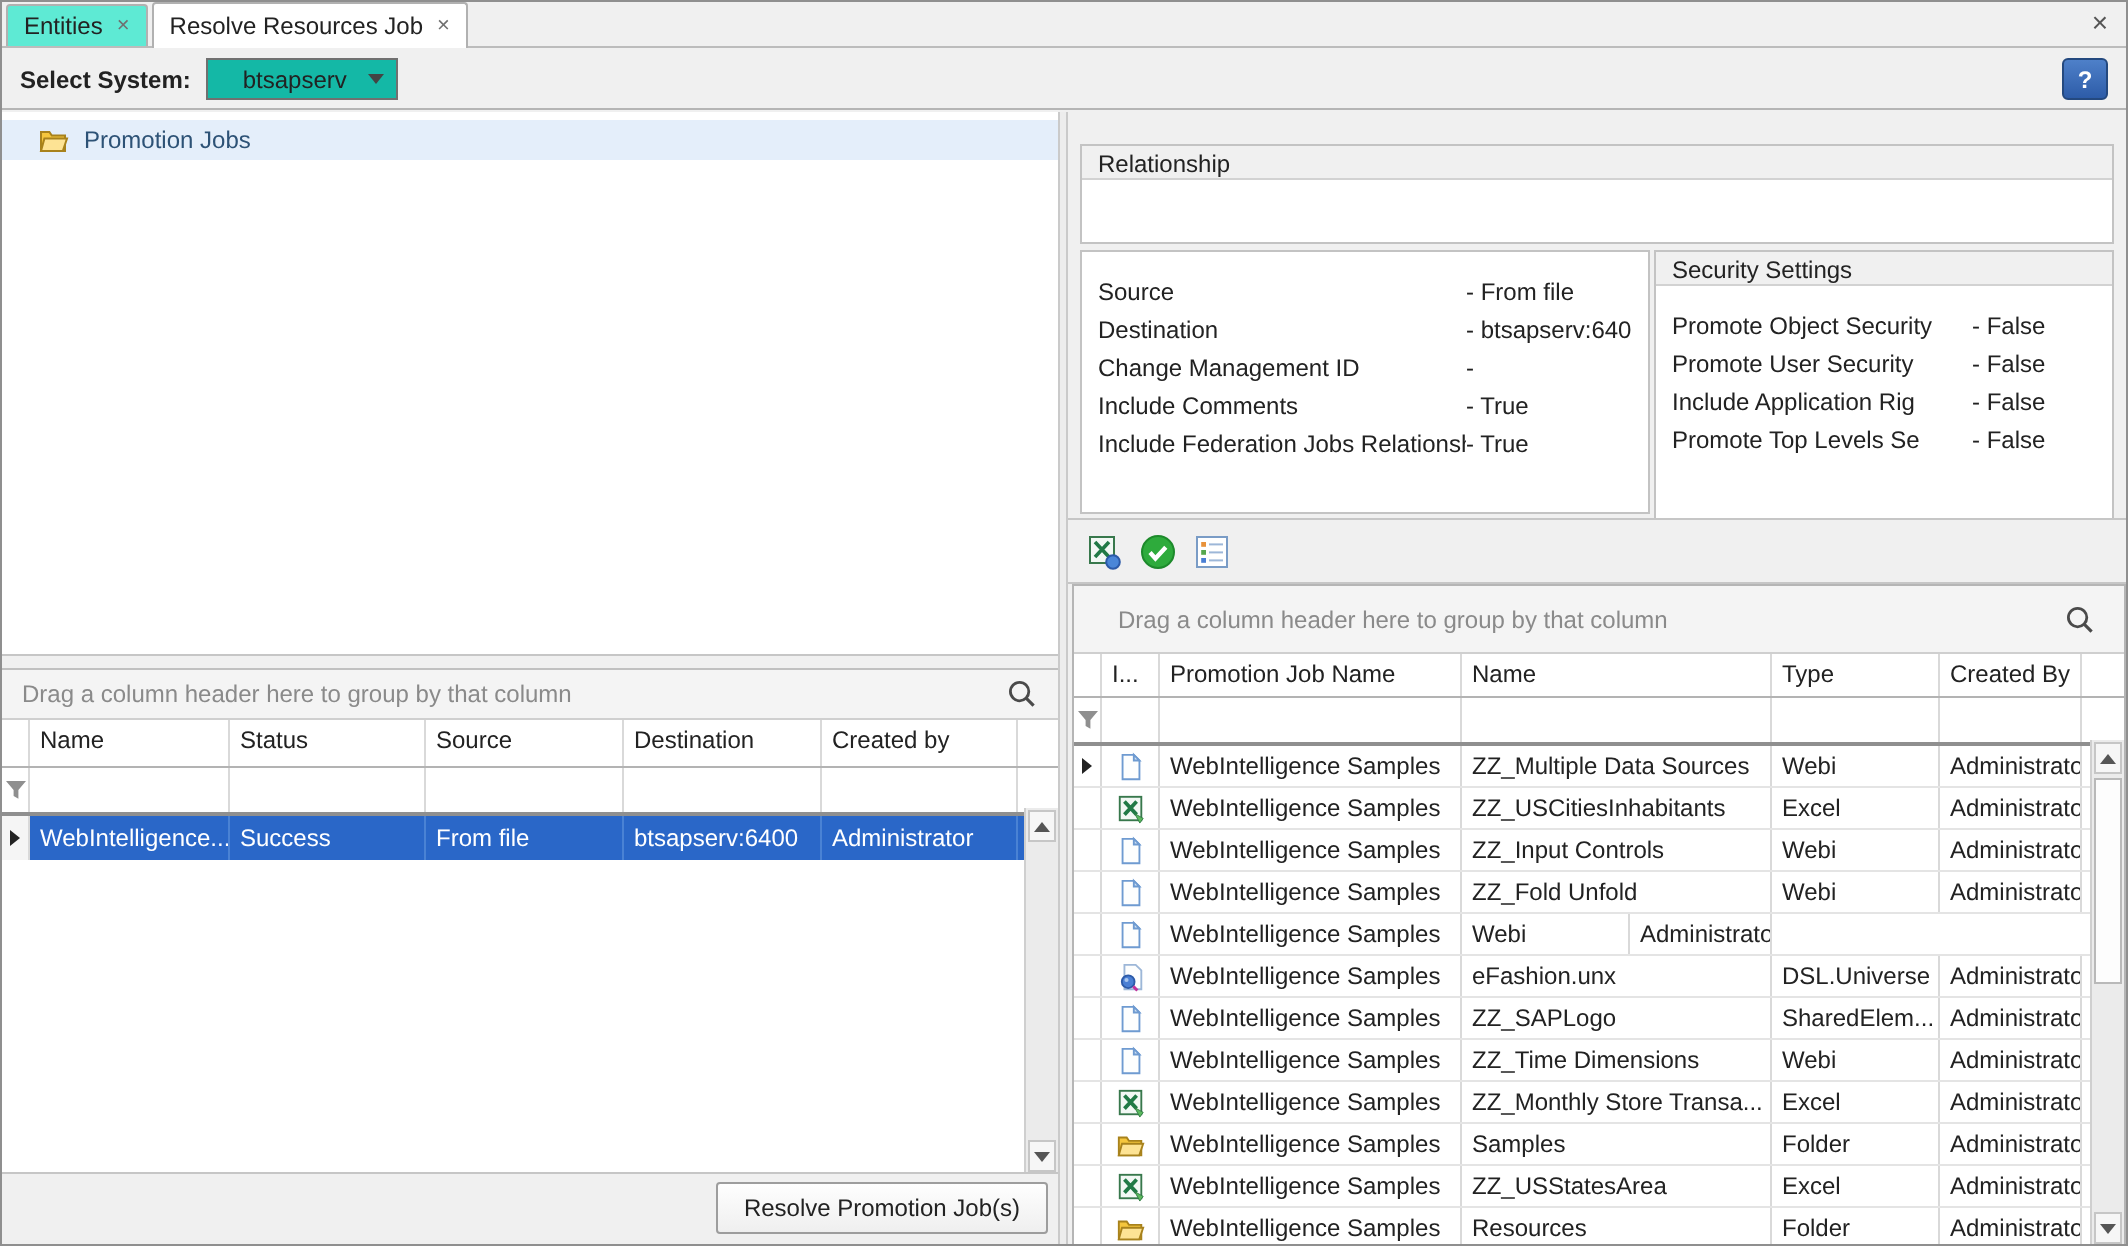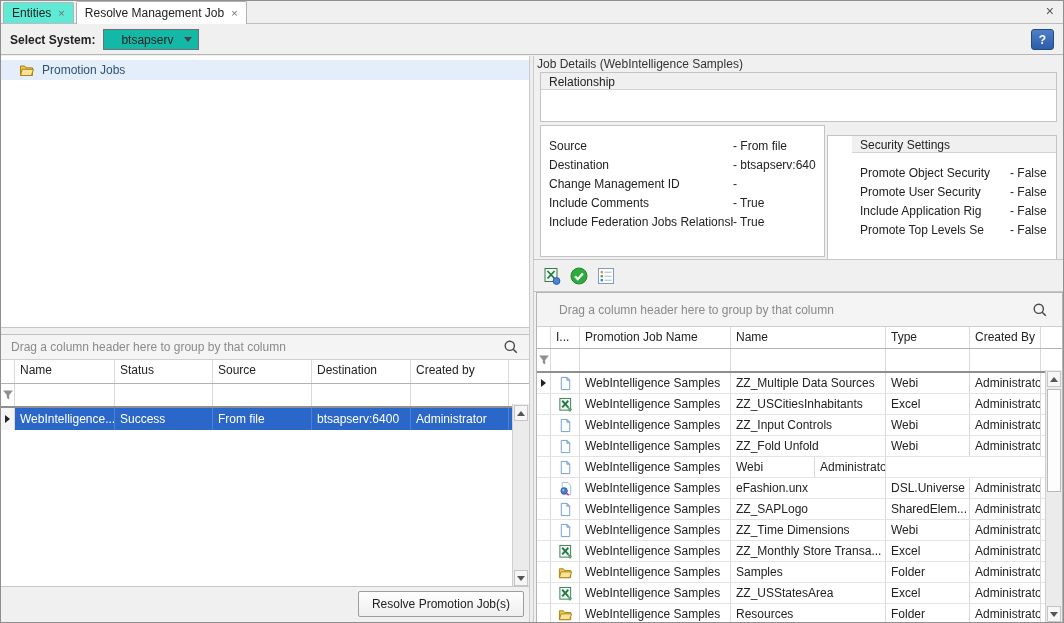--- a/index.html
+++ b/index.html
@@ -60,21 +60,21 @@
   .resolvebtn{position:absolute;right:5px;top:4px;height:26px;padding:0 13px;
     background:linear-gradient(#fefefe,#efefef);border:1px solid #9d9d9d;border-radius:2px;
     font-family:"Liberation Sans",sans-serif;font-size:12px;color:#222;}
   
   .rpanel{position:absolute;left:533px;top:54px;width:531px;height:569px;background:#f0f0f0;}
   .jdtitle{position:absolute;left:3px;top:2px;color:#333;}
   .groupbox{position:absolute;background:#fff;border:1px solid #c3c3c3;box-sizing:border-box;}
   .boxhdr{height:17px;background:#f0f0f0;border-bottom:1px solid #d2d2d2;padding:2px 8px 0;box-sizing:border-box;color:#222;}
   .descbox{left:6px;top:17px;width:517px;height:50px;}
   .setbox{left:6px;top:70px;width:285px;height:132px;}
-  .secbox{left:293px;top:80px;width:230px;height:132px;padding-left:24px;}
+  .secbox{left:293px;top:70px;width:230px;height:168px;}
   .kvbody{padding-top:10px;}
   .kvrow{display:grid;grid-template-columns:184px 1fr;padding:0 8px;height:19px;align-items:center;}
   .secbox .kvrow{grid-template-columns:150px 1fr;}
   .kvl,.kvv{white-space:nowrap;overflow:hidden;}
   
   .rtool{position:absolute;left:0;top:204px;width:531px;height:33px;background:#f0f0f0;
     border-top:1px solid #c6c6c6;border-bottom:1px solid #c6c6c6;box-sizing:border-box;
     display:flex;align-items:center;gap:8px;padding-left:8px;}
   .toolico{width:19px;height:19px;display:flex;align-items:center;justify-content:center;}
   
@@ -152,21 +152,21 @@
 </svg>
 
 <div id="window">
 
   <div class="tabbar">
     <div class="tab">
       <span>Entities</span>
       <span class="tab-close">×</span>
     </div>
     <div class="tab active">
-      <span>Resolve Management Job</span>
+      <span>Resolve Resources Job</span>
       <span class="tab-close">×</span>
     </div>
     <span class="appclose">×</span>
   </div>
 
   <div class="sysbar">
     <span class="syslabel">Select System:</span>
     <div class="combo">
       <span class="cval">btsapserv</span>
       <span class="arr-down"></span>
@@ -233,21 +233,20 @@
           <span class="tri-down"></span>
         </div>
     </div>
   </div>
 
   <div class="bbar">
     <button class="resolvebtn">Resolve Promotion Job(s)</button>
   </div>
 
   <div class="rpanel">
-    <div class="jdtitle">Job Details (WebIntelligence Samples)</div>
 
     <div class="groupbox descbox">
       <div class="boxhdr">Relationship</div>
       <div></div>
     </div>
 
     <div class="groupbox setbox">
       <div class="kvbody" id="settings-rows">
   <div class="kvrow">
     <span class="kvl">Source</span>

